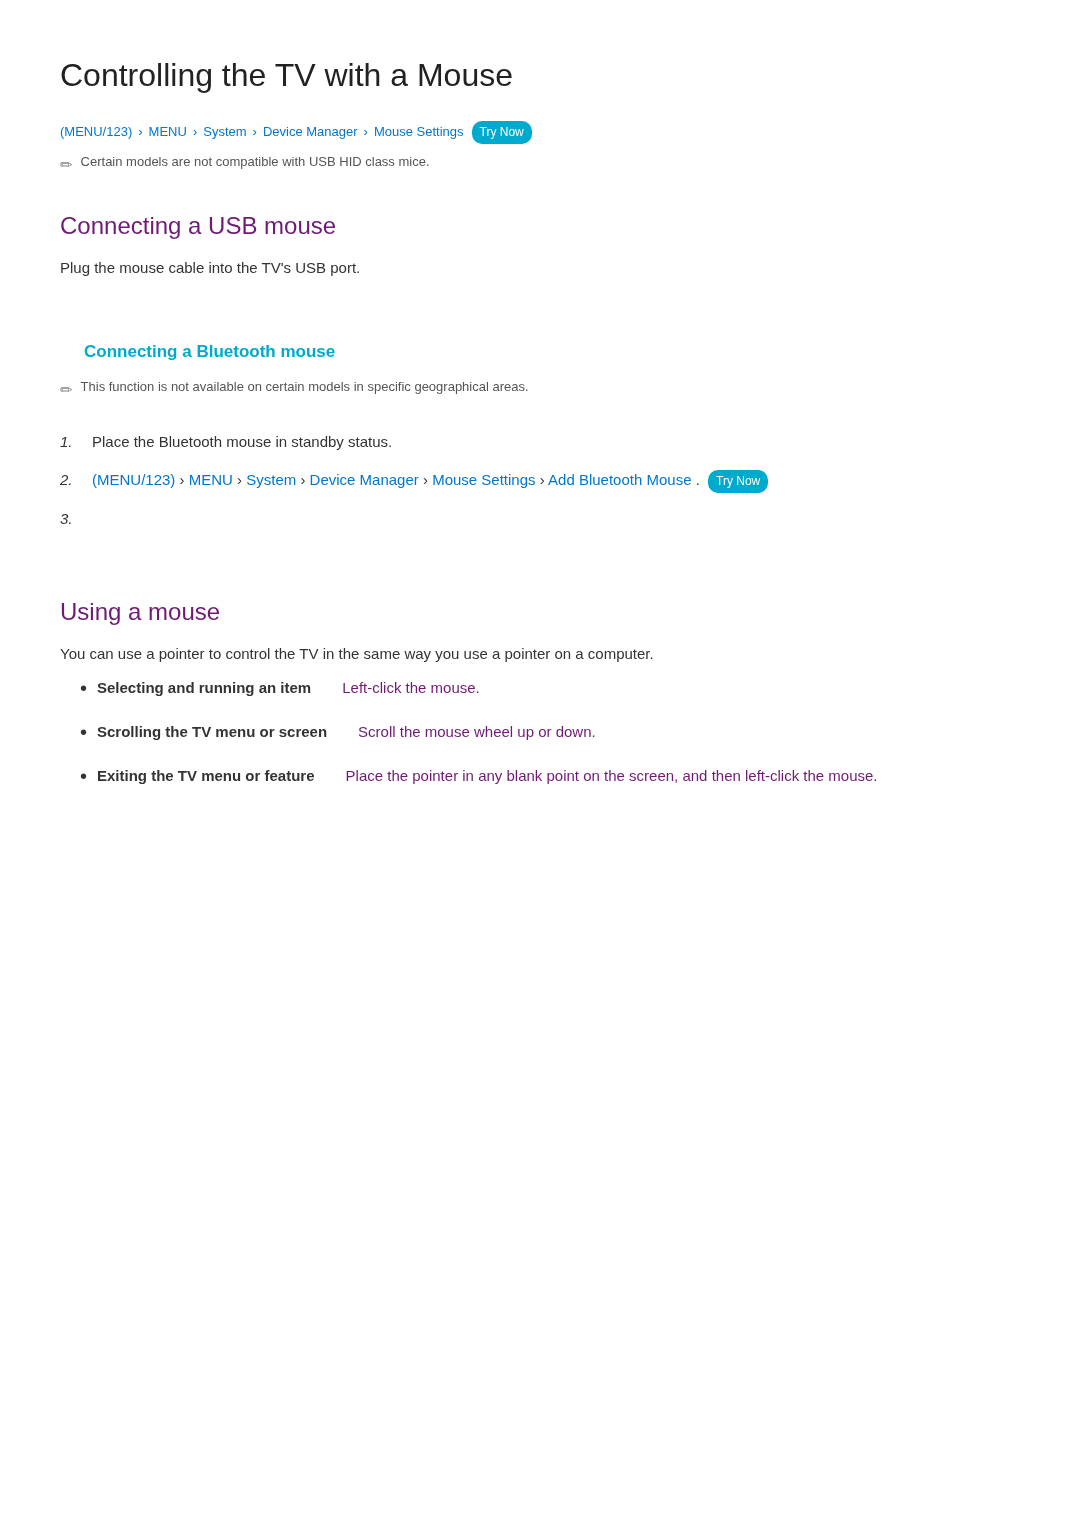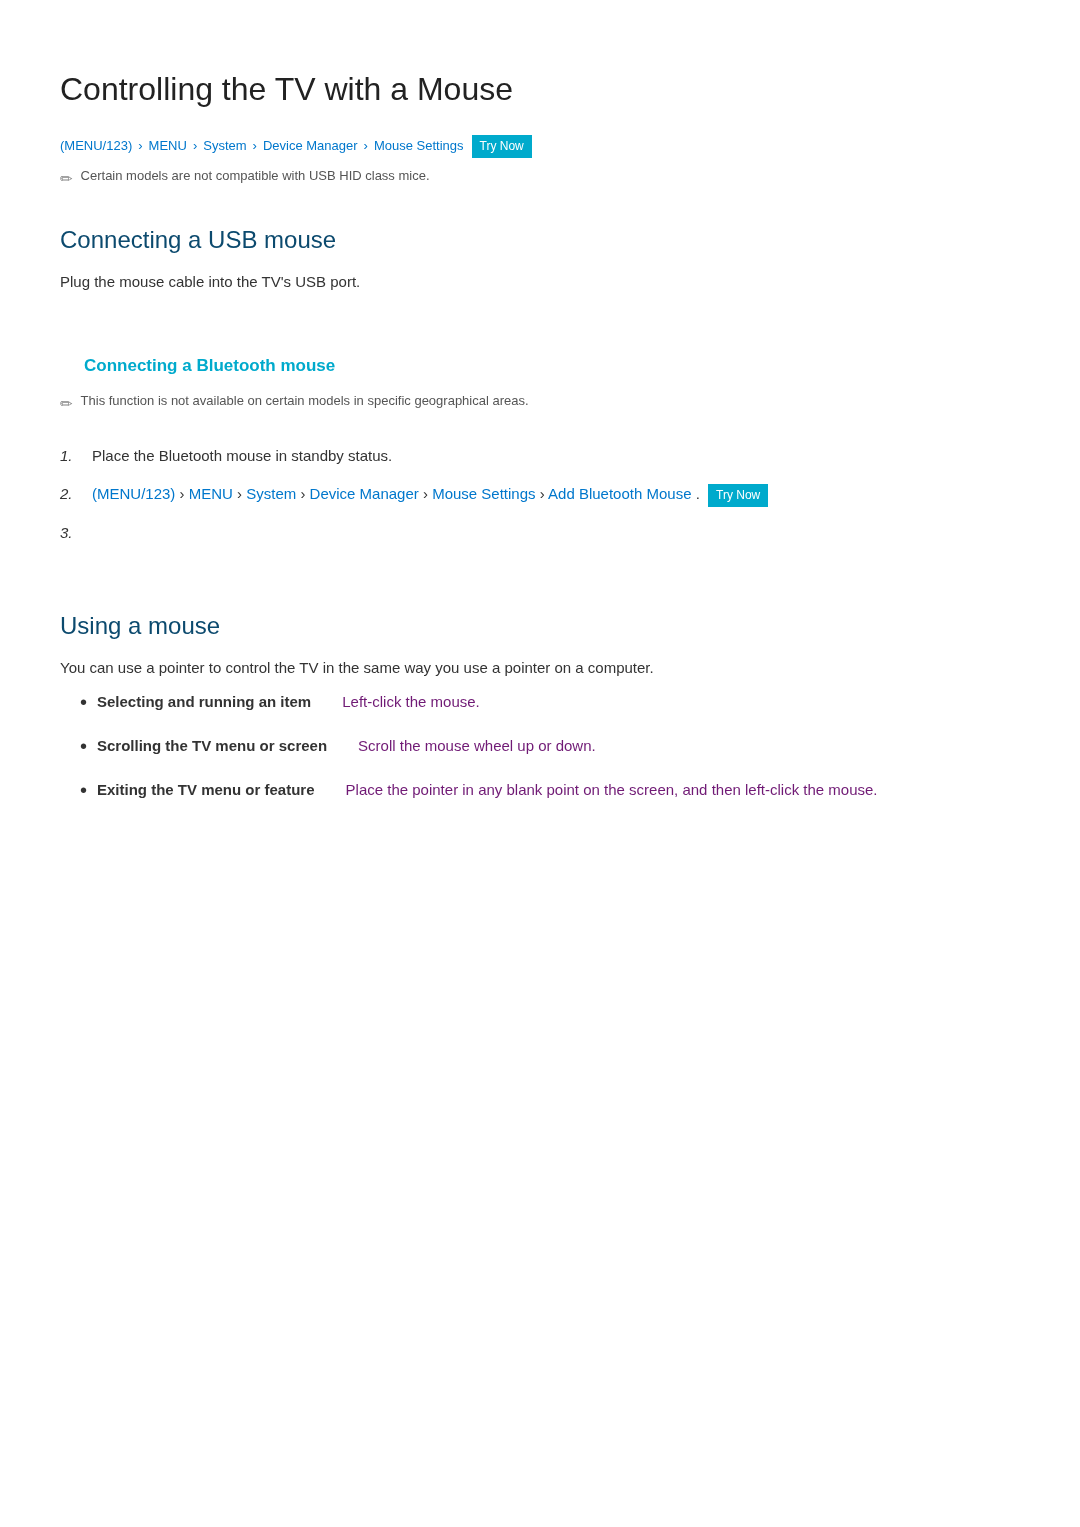--- a/index.html
+++ b/index.html
@@ -16,21 +16,21 @@
       line-height: 1.6;
       padding: 48px 60px;
       max-width: 1080px;
     }
 
     .page-title {
       font-size: 32px;
       font-weight: 400;
       color: #222222;
       margin-bottom: 20px;
-      margin-top: 16px;
+      margin-top: 2px;
     }
 
     .breadcrumb-line {
       display: flex;
       align-items: center;
       flex-wrap: wrap;
       gap: 4px;
       font-size: 13px;
       margin-bottom: 8px;
     }
@@ -44,21 +44,21 @@
       font-size: 13px;
       margin: 0 2px;
     }
 
     .try-now-badge {
       display: inline-block;
       background: #00aacc;
       color: #ffffff;
       font-size: 12px;
       padding: 2px 8px;
-      border-radius: 0;
+      border-radius: 10px;
       margin-left: 4px;
       font-weight: 500;
     }
 
     .note-line {
       display: flex;
       align-items: flex-start;
       gap: 8px;
       font-size: 13px;
       color: #555555;
@@ -68,21 +68,21 @@
     .note-icon {
       color: #888888;
       font-size: 15px;
       margin-top: 1px;
       flex-shrink: 0;
     }
 
     .section-title-large {
       font-size: 24px;
       font-weight: 400;
-      color: #0c4a6e;
+      color: #701a75;
       margin-bottom: 10px;
       margin-top: 30px;
     }
 
     .section-title-medium {
       font-size: 17px;
       font-weight: 600;
       color: #00aacc;
       margin-bottom: 12px;
       margin-top: 30px;

